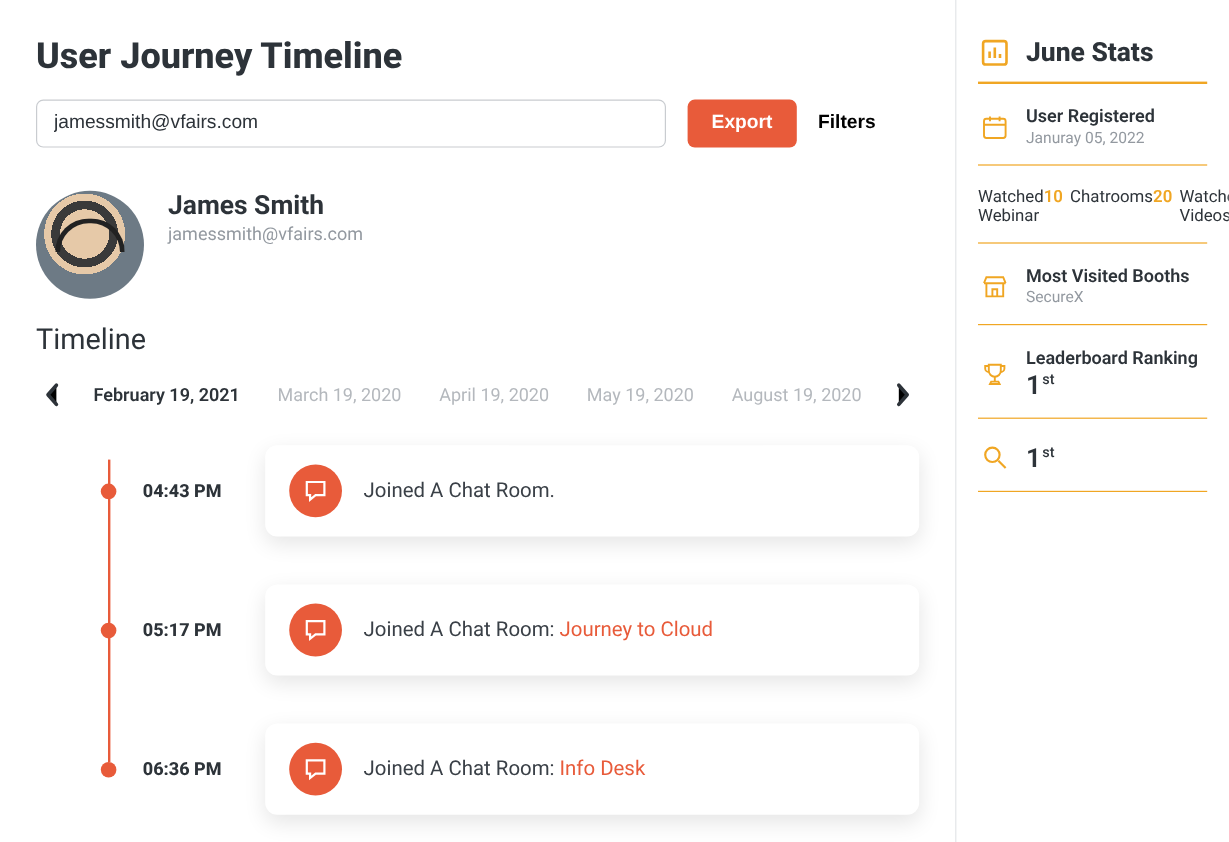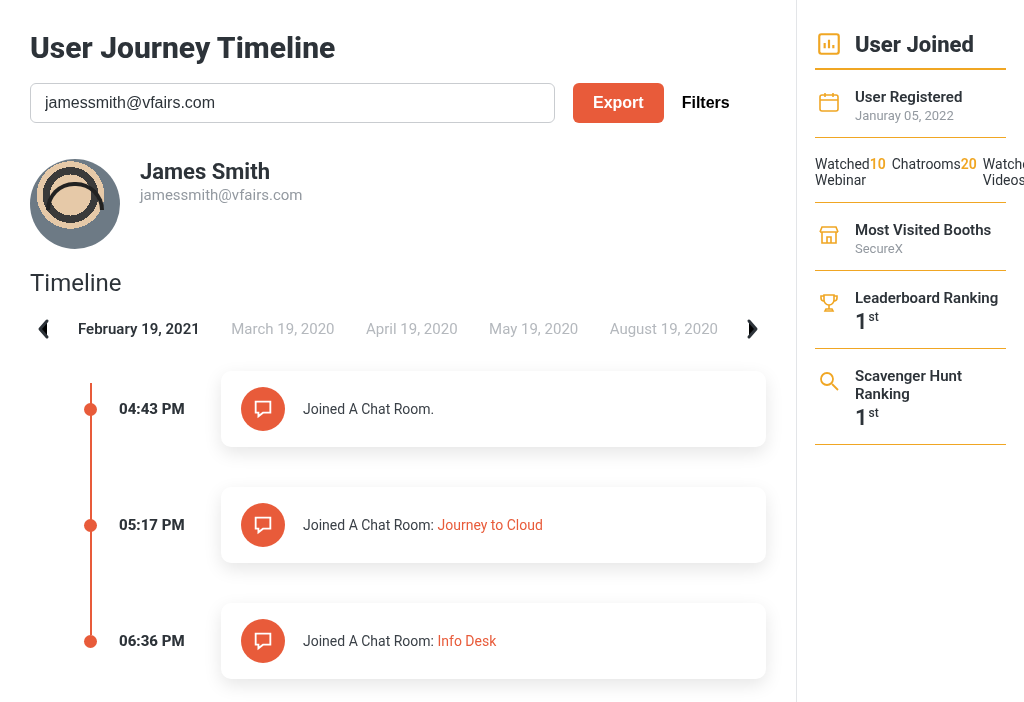--- a/index.html
+++ b/index.html
@@ -189,21 +189,21 @@
   height: 44px;
   border-radius: 50%;
   background: #e85b3a;
   display: flex;
   align-items: center;
   justify-content: center;
   flex-shrink: 0;
 }
 .event-icon svg { stroke: #fff; fill: none; }
 .event-text {
-  font-size: 14px;
+  font-size: 17px;
   color: #3a4047;
 }
 .event-text .hl { color: #e85b3a; }
 
 .sidebar {
   width: 228px;
   border-left: 1px solid #e3e5e8;
   padding: 30px 18px 20px 18px;
   display: flex;
   flex-direction: column;
@@ -229,21 +229,21 @@
   justify-content: center;
   flex-shrink: 0;
 }
 .icon-box svg { stroke: #f0a623; fill: none; }
 .stat-block {
   border-bottom: 1px solid #f0a623;
   padding-bottom: 14px;
 }
 .stat-row {
   display: flex;
-  align-items: flex-start;
+  align-items: center;
   gap: 12px;
 }
 .stat-text .stat-title {
   font-size: 15px;
   font-weight: 600;
   color: #2d3339;
 }
 .stat-text .stat-sub {
   font-size: 13px;
   color: #9399a0;
@@ -366,21 +366,21 @@
 
     <div class="stats-header">
       <div class="icon-box">
         <svg width="26" height="26" viewBox="0 0 24 24" stroke-width="2">
             <rect x="3" y="3" width="18" height="18" rx="2"></rect>
             <line x1="8" y1="16" x2="8" y2="11"></line>
             <line x1="12" y1="16" x2="12" y2="8"></line>
             <line x1="16" y1="16" x2="16" y2="13"></line>
           </svg>
       </div>
-      <div class="stats-header-title">User Joined</div>
+      <div class="stats-header-title">June Stats</div>
     </div>
 
     <div class="stat-block">
       <div class="stat-row">
         <div class="icon-box">
           <svg width="24" height="24" viewBox="0 0 24 24" stroke-width="1.6">
               <rect x="3" y="5" width="18" height="16" rx="2"></rect>
               <line x1="3" y1="10" x2="21" y2="10"></line>
               <line x1="8" y1="3" x2="8" y2="7"></line>
               <line x1="16" y1="3" x2="16" y2="7"></line>
@@ -451,20 +451,19 @@
 
     <div class="stat-block">
       <div class="stat-row">
         <div class="icon-box">
           <svg width="24" height="24" viewBox="0 0 24 24" stroke-width="1.8">
               <circle cx="10" cy="10" r="6"></circle>
               <line x1="15" y1="15" x2="21" y2="21"></line>
             </svg>
         </div>
         <div class="stat-text">
-          <div class="stat-title">Scavenger Hunt Ranking</div>
           <div class="rank"><span>1</span><sup>st</sup></div>
         </div>
       </div>
     </div>
 
   </div>
 </div>
 
 </body></html>

